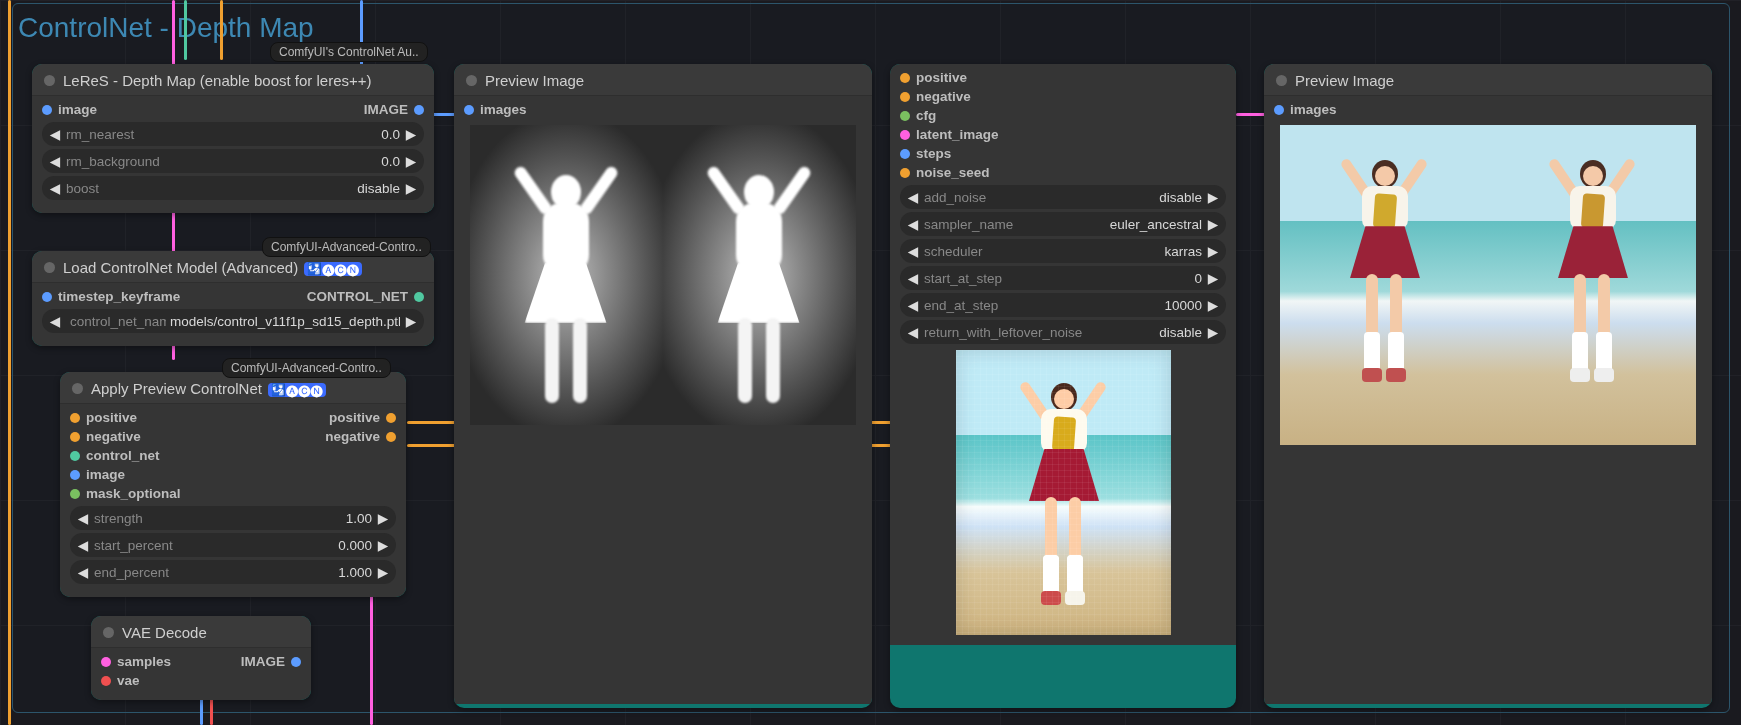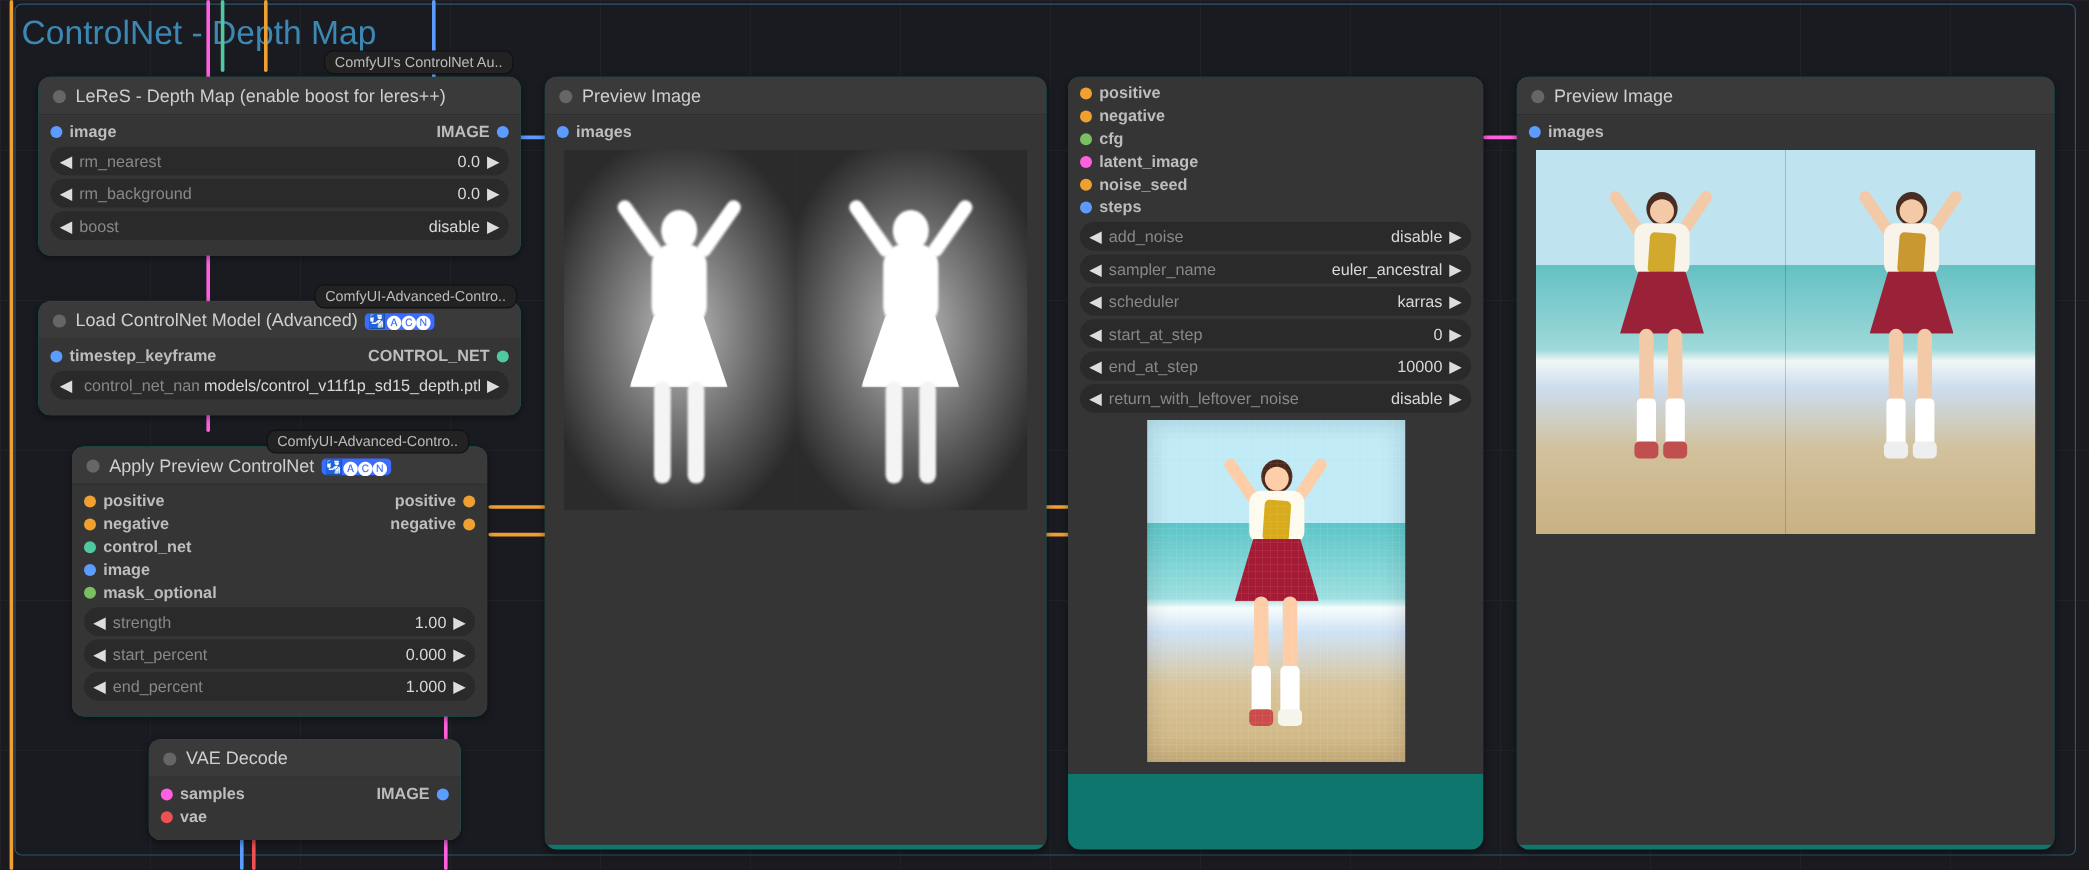--- a/index.html
+++ b/index.html
@@ -271,21 +271,21 @@
       </div>
     <div class="widget">
         <span class="arrow">◀</span>
         <span class="wname">end_percent</span>
         <span class="wval">1.000</span>
         <span class="arrow">▶</span>
       </div>
   </div>
 </div>
 
-<div class="node" style="left:124px; top:616px; width:260px;">
+<div class="node" style="left:91px; top:616px; width:220px;">
   <div class="node-header">
     <div class="dot"></div>
     <span class="node-title">VAE Decode</span>
   </div>
   <div class="node-body">
     <div class="port-row">
         <div class="port-left">
           <span class="port-dot" style="background:#ff60e0"></span>
           <span class="port-label">samples</span>
         </div>
@@ -363,28 +363,28 @@
         </div>
       </div>
     <div class="port-row">
         <div class="port-left">
           <span class="port-dot" style="background:#ff60e0"></span>
           <span class="port-label">latent_image</span>
         </div>
       </div>
     <div class="port-row">
         <div class="port-left">
+          <span class="port-dot" style="background:#5c9cff"></span>
+          <span class="port-label">steps</span>
+        </div>
+      </div>
+    <div class="port-row">
+        <div class="port-left">
           <span class="port-dot" style="background:#f0a030"></span>
           <span class="port-label">noise_seed</span>
-        </div>
-      </div>
-    <div class="port-row">
-        <div class="port-left">
-          <span class="port-dot" style="background:#5c9cff"></span>
-          <span class="port-label">steps</span>
         </div>
       </div>
     <div class="widget">
         <span class="arrow">◀</span>
         <span class="wname">add_noise</span>
         <span class="wval">disable</span>
         <span class="arrow">▶</span>
       </div>
     <div class="widget">
         <span class="arrow">◀</span>

